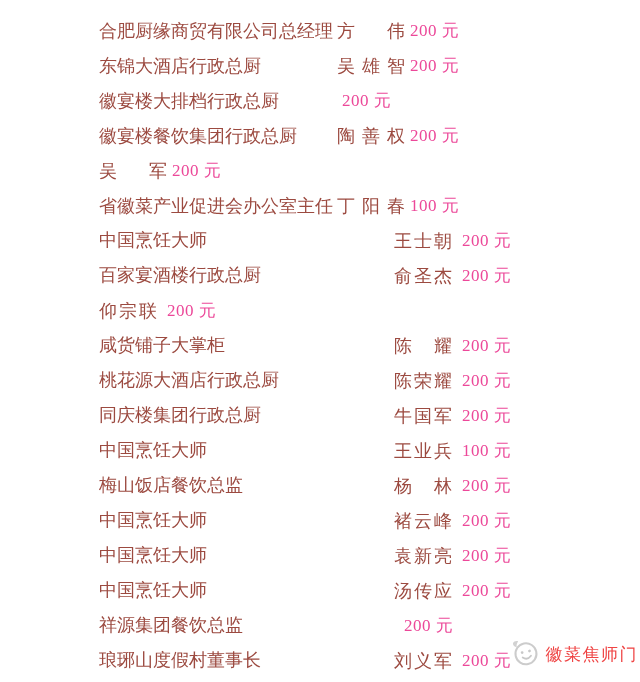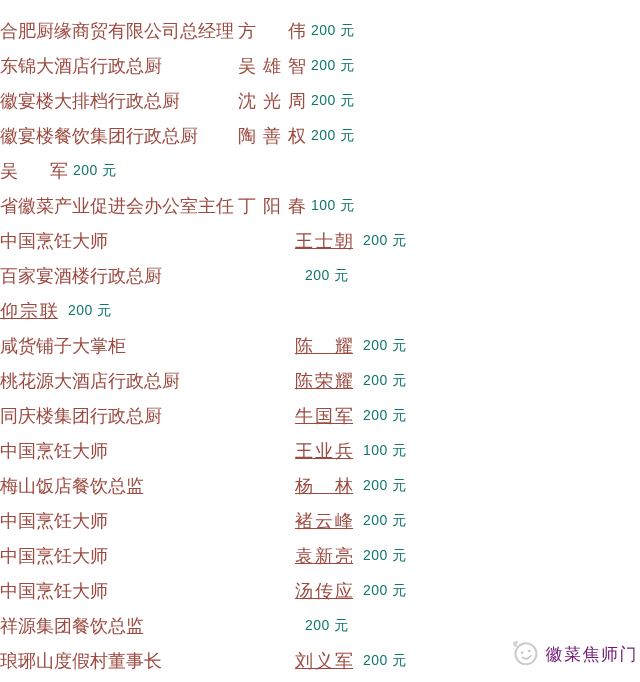--- a/index.html
+++ b/index.html
@@ -11,57 +11,58 @@
     box-sizing: border-box;
     padding-top: 13px;
     overflow: hidden;
     font-family: "DejaVu Serif", serif;
   }
   .rows { display: block; }
   .row {
     display: flex;
     align-items: center;
     height: 35px;
+    padding-left: 99px;
     color: #9c4a40;
     font-size: 18px;
     line-height: 35px;
     white-space: nowrap;
   }
   .col-title {
     width: 238px;
     flex: 0 0 auto;
     overflow: visible;
     white-space: nowrap;
   }
-  .row--wide .col-title { width: 295px; }
+  .row--wide .col-title { width: 295px; font-family: Liberation Serif, serif; }
   .col-name {
     width: 68px;
     flex: 0 0 auto;
     text-align: justify;
     text-align-last: justify;
     white-space: nowrap;
   }
-  .row--wide .col-name { width: 58px; text-decoration: underline; }
+  .row--wide .col-name { width: 58px; }
   .col-amount {
     margin-left: 5px;
     flex: 0 0 auto;
-    color: #0f766e;
-    font-size: 14px;
+    color: #ec4899;
+    font-size: 17px;
     letter-spacing: 0.5px;
-    font-family: Liberation Sans, sans-serif;
+    font-family: Liberation Serif, serif;
   }
   .row--wide .col-amount { margin-left: 10px; }
   .watermark {
     position: absolute;
     right: 2px;
     bottom: 11px;
     display: flex;
     align-items: center;
     gap: 5px;
-    color: #701a75;
+    color: #ef4444;
     font-size: 17px;
     letter-spacing: 1.5px;
     white-space: nowrap;
     text-align: right;
   }
   .watermark-icon { display: inline-block; transform: rotate(-12deg); }
 </style>
 </head>
 <body>
 
@@ -75,21 +76,20 @@
   </div>
 
   <div class="row">
     <span class="col-title">东锦大酒店行政总厨</span>
     <span class="col-name">吴雄智</span>
     <span class="col-amount">200 元</span>
   </div>
 
   <div class="row">
     <span class="col-title">徽宴楼大排档行政总厨</span>
-    <span class="col-name">沈光周</span>
     <span class="col-amount">200 元</span>
   </div>
 
   <div class="row">
     <span class="col-title">徽宴楼餐饮集团行政总厨</span>
     <span class="col-name">陶善权</span>
     <span class="col-amount">200 元</span>
   </div>
 
   <div class="row">
@@ -104,20 +104,21 @@
   </div>
 
   <div class="row row--wide">
     <span class="col-title">中国烹饪大师</span>
     <span class="col-name">王士朝</span>
     <span class="col-amount">200 元</span>
   </div>
 
   <div class="row row--wide">
     <span class="col-title">百家宴酒楼行政总厨</span>
+    <span class="col-name">俞圣杰</span>
     <span class="col-amount">200 元</span>
   </div>
 
   <div class="row row--wide">
     <span class="col-name">仰宗联</span>
     <span class="col-amount">200 元</span>
   </div>
 
   <div class="row row--wide">
     <span class="col-title">咸货铺子大掌柜</span>

